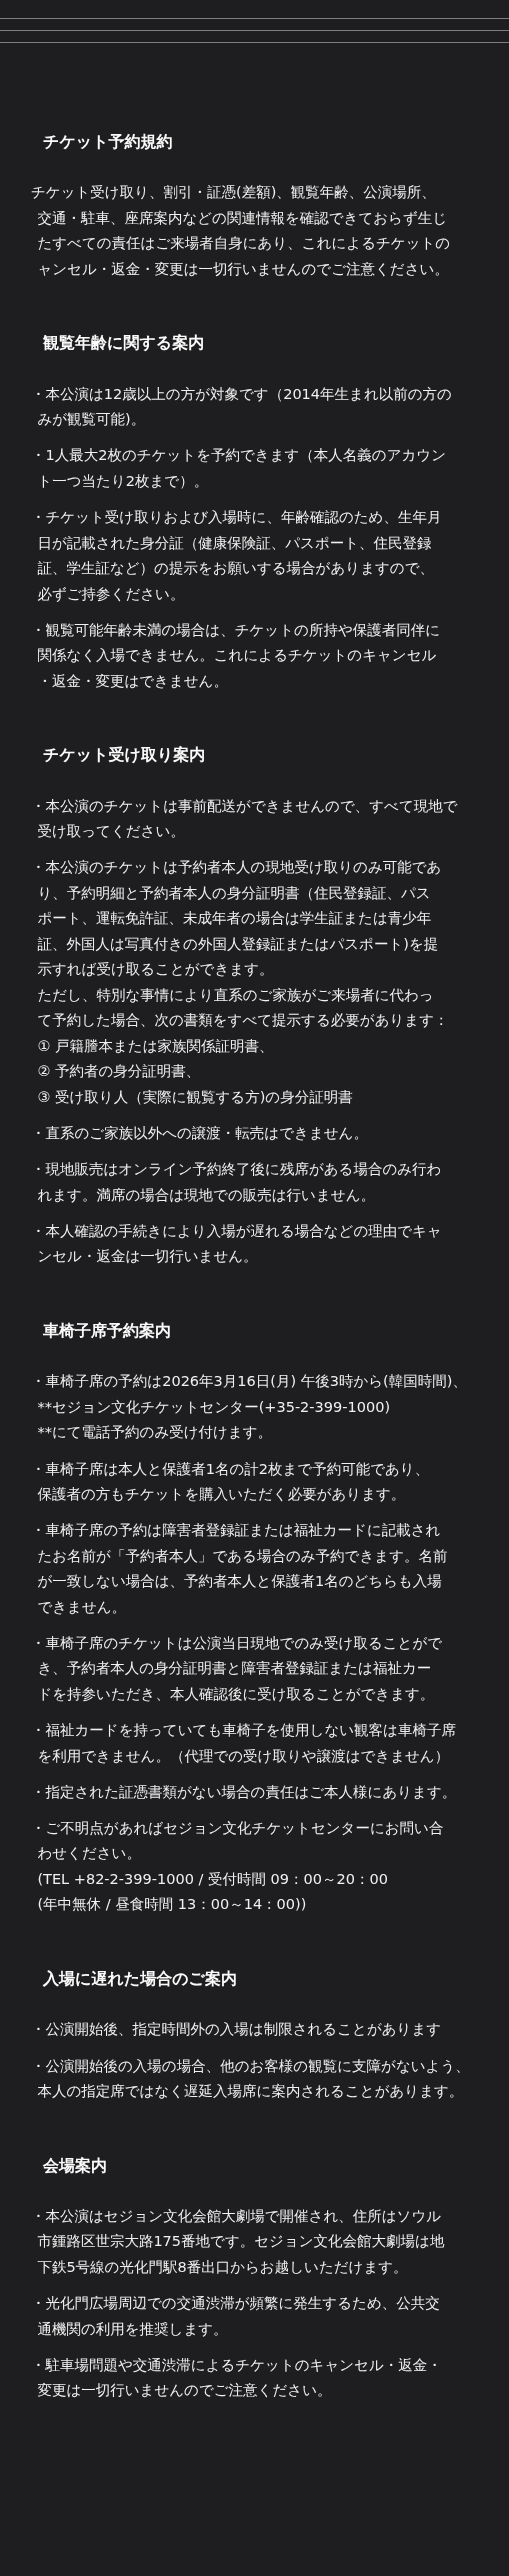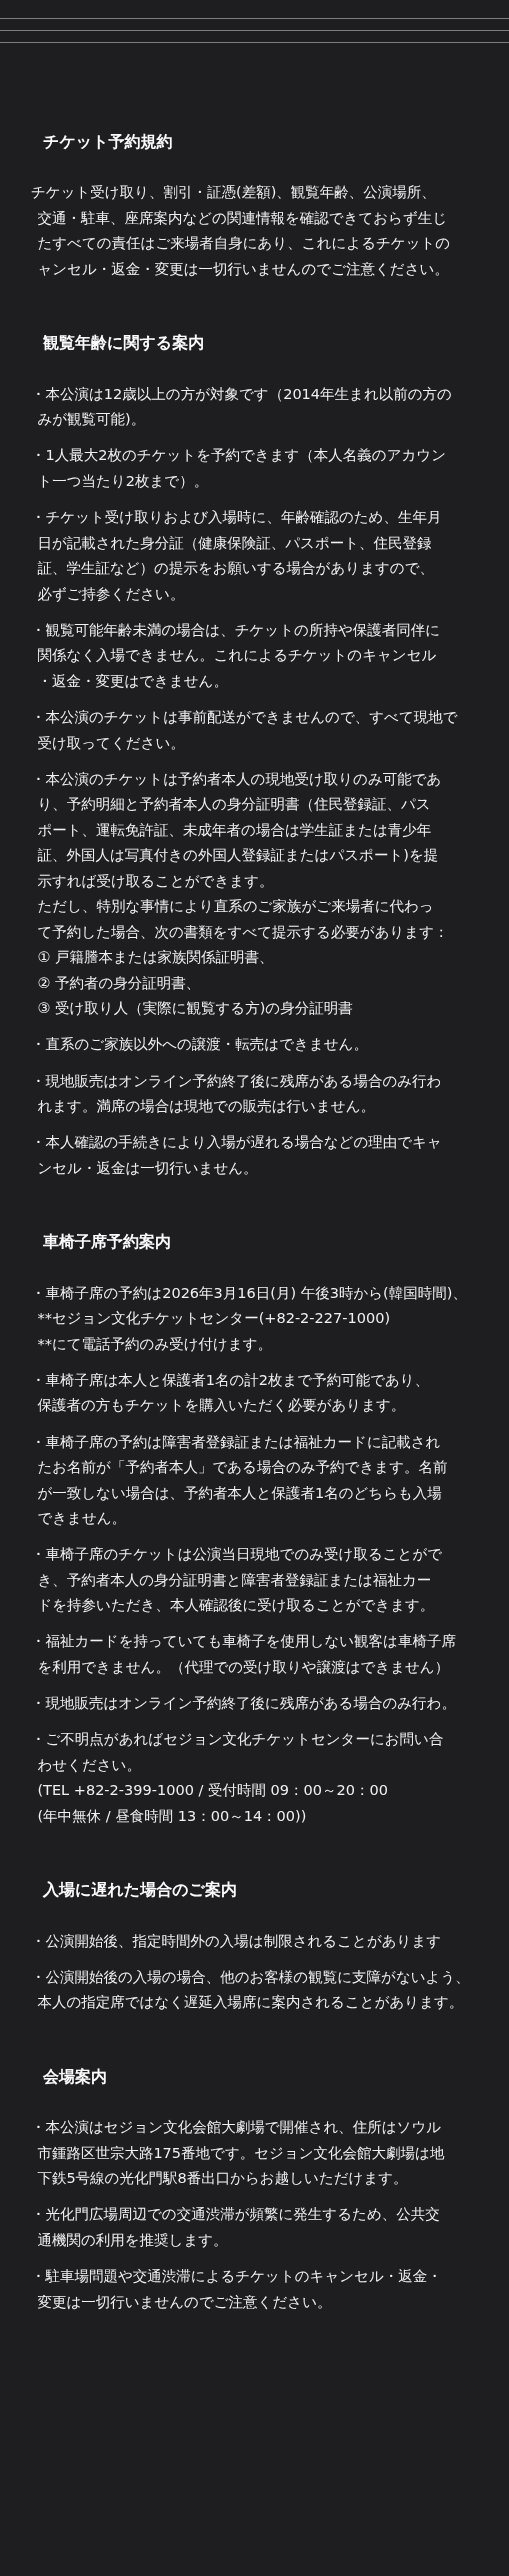--- a/index.html
+++ b/index.html
@@ -76,20 +76,21 @@
         <p class="para">・チケット受け取りおよび入場時に、年齢確認のため、生年月
 日が記載された身分証（健康保険証、パスポート、住民登録
 証、学生証など）の提示をお願いする場合がありますので、
 必ずご持参ください。</p>
         <p class="para">・観覧可能年齢未満の場合は、チケットの所持や保護者同伴に
 関係なく入場できません。これによるチケットのキャンセル
 ・返金・変更はできません。</p>
       </section>
 
   <section>
+    <h2 class="section-title">チケット受け取り案内</h2>
   <p class="para">・本公演のチケットは事前配送ができませんので、すべて現地で
 受け取ってください。</p>
         <p class="para">・本公演のチケットは予約者本人の現地受け取りのみ可能であ
 り、予約明細と予約者本人の身分証明書（住民登録証、パス
 ポート、運転免許証、未成年者の場合は学生証または青少年
 証、外国人は写真付きの外国人登録証またはパスポート)を提
 示すれば受け取ることができます。
 ただし、特別な事情により直系のご家族がご来場者に代わっ
 て予約した場合、次の書類をすべて提示する必要があります：
 ① 戸籍謄本または家族関係証明書、
@@ -98,34 +99,34 @@
         <p class="para">・直系のご家族以外への譲渡・転売はできません。</p>
         <p class="para">・現地販売はオンライン予約終了後に残席がある場合のみ行わ
 れます。満席の場合は現地での販売は行いません。</p>
         <p class="para">・本人確認の手続きにより入場が遅れる場合などの理由でキャ
 ンセル・返金は一切行いません。</p>
       </section>
 
   <section>
     <h2 class="section-title">車椅子席予約案内</h2>
   <p class="para">・車椅子席の予約は2026年3月16日(月) 午後3時から(韓国時間)、
-**セジョン文化チケットセンター(+82-2-227-1000)
+**セジョン文化チケットセンター(+35-2-399-1000)
 **にて電話予約のみ受け付けます。</p>
         <p class="para">・車椅子席は本人と保護者1名の計2枚まで予約可能であり、
 保護者の方もチケットを購入いただく必要があります。</p>
         <p class="para">・車椅子席の予約は障害者登録証または福祉カードに記載され
 たお名前が「予約者本人」である場合のみ予約できます。名前
 が一致しない場合は、予約者本人と保護者1名のどちらも入場
 できません。</p>
         <p class="para">・車椅子席のチケットは公演当日現地でのみ受け取ることがで
 き、予約者本人の身分証明書と障害者登録証または福祉カー
 ドを持参いただき、本人確認後に受け取ることができます。</p>
         <p class="para">・福祉カードを持っていても車椅子を使用しない観客は車椅子席
 を利用できません。（代理での受け取りや譲渡はできません）</p>
-        <p class="para">・現地販売はオンライン予約終了後に残席がある場合のみ行わ。</p>
+        <p class="para">・指定された証憑書類がない場合の責任はご本人様にあります。</p>
         <p class="para">・ご不明点があればセジョン文化チケットセンターにお問い合
 わせください。
 (TEL +82-2-399-1000 / 受付時間 09：00～20：00
 (年中無休 / 昼食時間 13：00～14：00))</p>
       </section>
 
   <section>
     <h2 class="section-title">入場に遅れた場合のご案内</h2>
   <p class="para">・公演開始後、指定時間外の入場は制限されることがあります</p>
         <p class="para">・公演開始後の入場の場合、他のお客様の観覧に支障がないよう、

